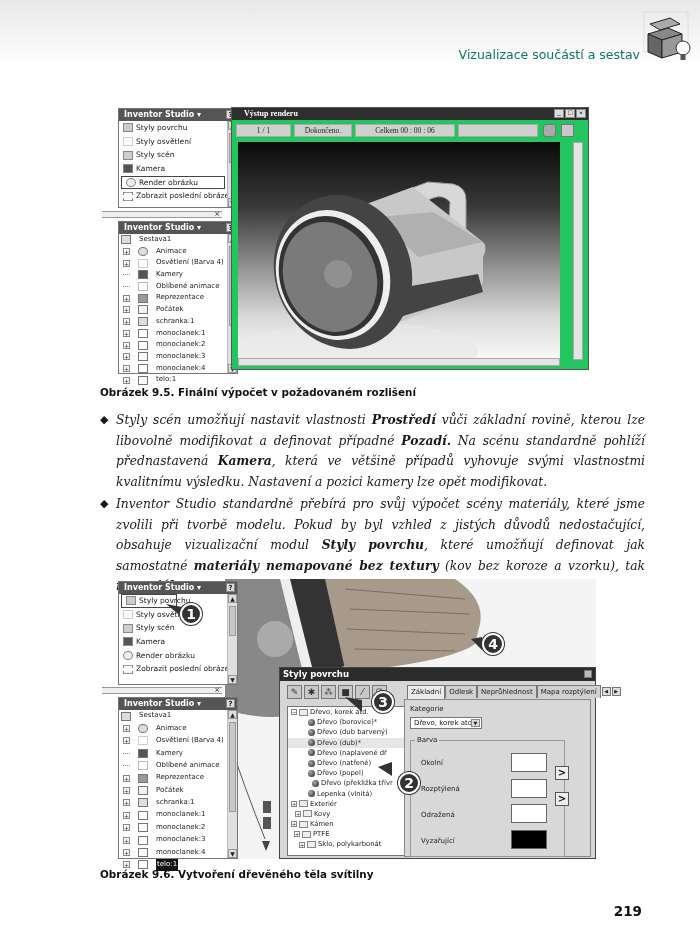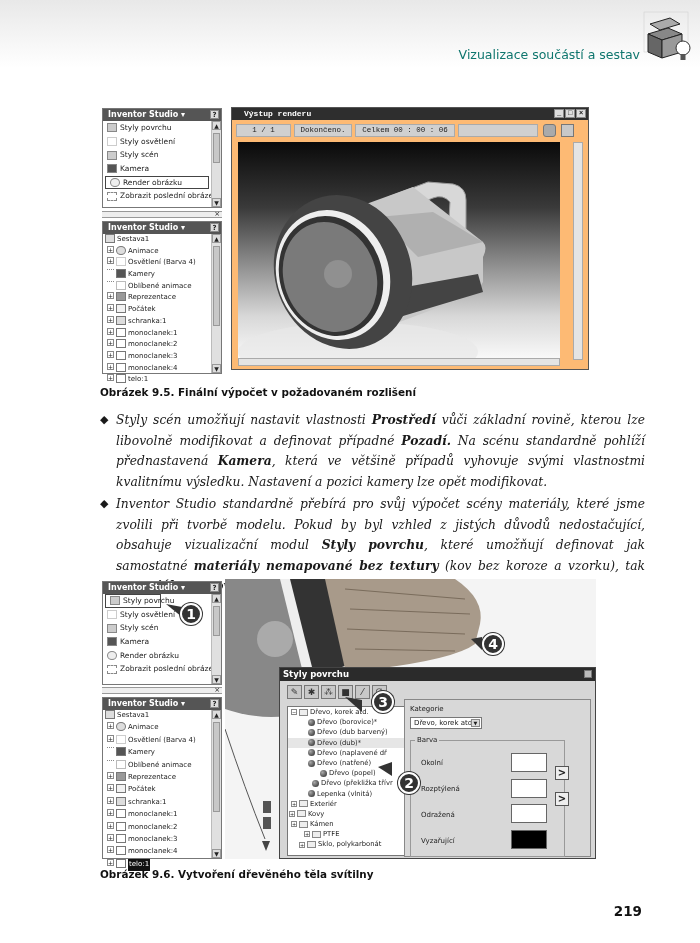--- a/index.html
+++ b/index.html
@@ -1,37 +1,37 @@
 <!DOCTYPE html>
 <html><head>
 <meta charset="utf-8">
 <style>
   * { box-sizing: border-box; margin: 0; padding: 0; }
   body { width: 700px; height: 943px; background: #fff; position: relative; overflow: hidden; font-family: "DejaVu Serif", serif; color: #1a1a1a; }
   .header-band { position: absolute; left: 0; top: 0; width: 700px; height: 68px; background: linear-gradient(180deg, #e8e8e8 0%, #f6f6f6 60%, #fff 100%); }
   .chapter-title { position: absolute; right: 60px; top: 47px; font-family: "DejaVu Sans", sans-serif; font-size: 12.5px; color: #0f766e; }
   .chapter-icon { position: absolute; right: 8px; top: 10px; width: 50px; height: 54px; }
-  .panel { position: absolute; background: #fff; border: 1px solid #777; font-family: "DejaVu Sans", sans-serif; font-size: 7.5px; color: #222; }
+  .panel { position: absolute; background: #fff; border: 1px solid #777; font-family: "DejaVu Sans", sans-serif; font-size: 7.5px; color: #222; margin-left: 16px; }
   .panel-head { background: #555; color: #fff; font-weight: bold; font-size: 8px; height: 12px; line-height: 12px; padding-left: 5px; position: relative; }
   .panel-head .help { position: absolute; right: 2px; top: 1px; width: 9px; height: 9px; background: #ddd; color: #222; font-size: 7px; line-height: 9px; text-align: center; border: 1px solid #888; }
   .menu-item { height: 13.7px; line-height: 13.7px; padding-left: 4px; display: flex; align-items: center; gap: 3px; white-space: nowrap; }
   .menu-item .ic { width: 10px; height: 9px; border: 1px solid #888; background: #ccc; display: inline-block; flex: none; }
   .menu-item.sel { border: 1px solid #444; margin: 0 12px 0 2px; }
   .vscroll { position: absolute; right: 0; top: 12px; bottom: 0; width: 10px; background: #e0e0e0; border-left: 1px solid #bbb; }
   .vscroll .thumb { position: absolute; left: 1px; right: 1px; top: 12px; height: 30px; background: #c8c8c8; border: 1px solid #999; }
   .vscroll .arr { position: absolute; left: 0; right: 0; height: 9px; background: #ddd; border: 1px solid #999; font-size: 6px; line-height: 7px; text-align: center; }
-  .tree-item { height: 11.7px; line-height: 11.7px; padding-left: 4px; display: flex; gap: 2px; white-space: nowrap; font-size: 7px; }
+  .tree-item { height: 11.7px; line-height: 11.7px; padding-left: 4px; display: flex; align-items: center; gap: 8px; white-space: nowrap; font-size: 7px; }
   .tree-item .pm { width: 7px; height: 7px; border: 1px solid #888; font-size: 6px; line-height: 5px; text-align: center; flex: none; }
   .tree-item .sp { width: 7px; flex: none; border-top: 1px dotted #888; height: 1px; }
   .tree-item .ti { width: 10px; height: 9px; border: 1px solid #777; background: #ddd; flex: none; }
   .tree-item.root { padding-left: 2px; }
   .tree-item .hl { background: #111; color: #fff; padding: 0 1px; }
   .splitter { position: absolute; height: 7px; background: #eee; border-top: 1px solid #999; border-bottom: 1px solid #999; }
   .splitter .x { position: absolute; right: 2px; top: -2px; font-size: 7px; }
-  .render-win { position: absolute; left: 231px; top: 107px; width: 358px; height: 263px; background: #fdba74; border: 1px solid #555; font-family: Liberation Mono, monospace; }
+  .render-win { position: absolute; left: 231px; top: 107px; width: 358px; height: 263px; background: #22c55e; border: 1px solid #555; font-family: Liberation Serif, serif; }
   .render-title { height: 12px; background: #2e2e2e; color: #fff; font-size: 8px; font-weight: bold; line-height: 12px; padding-left: 12px; position: relative; }
   .render-title .wbtns { position: absolute; right: 2px; top: 1px; display: flex; gap: 1px; }
   .render-title .wb { width: 10px; height: 9px; background: #ddd; border: 1px solid #888; color: #111; font-size: 7px; line-height: 7px; text-align: center; }
   .status-row { display: flex; gap: 3px; padding: 3px 4px; height: 20px; align-items: center; }
   .status-cell { height: 13px; border: 1px solid #aaa; background: #d0d0d0; font-size: 7.5px; line-height: 11px; text-align: center; color: #222; }
   .sbtn { width: 13px; height: 13px; border: 1px solid #777; background: #c8c8c8; margin-left: 2px; }
   .render-view { position: absolute; left: 6px; top: 34px; width: 322px; height: 218px; background: linear-gradient(180deg, #0a0a0a 0%, #3a3a3a 30%, #8a8a8a 55%, #d8d8d8 80%, #fafafa 100%); overflow: hidden; }
   .render-vscroll { position: absolute; right: 5px; top: 34px; width: 10px; height: 218px; background: #e4e4e4; border: 1px solid #aaa; }
   .render-hscroll { position: absolute; left: 6px; bottom: 3px; width: 322px; height: 8px; background: #e4e4e4; border: 1px solid #aaa; }
   .caption { position: absolute; font-family: "DejaVu Sans", sans-serif; font-weight: bold; font-size: 10.4px; color: #111; }
@@ -410,59 +410,67 @@
         <span>Dřevo (dub)*</span>
       </div>
     <div class="mat-row" style="padding-left:20px">
         <span class="ball"></span>
         <span>Dřevo (naplavené dř</span>
       </div>
     <div class="mat-row" style="padding-left:20px">
         <span class="ball"></span>
         <span>Dřevo (natřené)</span>
       </div>
-    <div class="mat-row" style="padding-left:32px">
+    <div class="mat-row" style="padding-left:20px">
         <span class="ball"></span>
         <span>Dřevo (popel)</span>
       </div>
     <div class="mat-row" style="padding-left:24px">
         <span class="ball"></span>
         <span>Dřevo (překližka třívr</span>
       </div>
     <div class="mat-row" style="padding-left:20px">
         <span class="ball"></span>
         <span>Lepenka (vlnitá)</span>
       </div>
     <div class="mat-row" style="padding-left:3px">
         <span class="pm">+</span>
         <span class="fold"></span>
         <span>Exteriér</span>
       </div>
-    <div class="mat-row" style="padding-left:1px">
+    <div class="mat-row" style="padding-left:7px">
         <span class="pm">+</span>
         <span class="fold"></span>
         <span>Kovy</span>
       </div>
     <div class="mat-row" style="padding-left:3px">
         <span class="pm">+</span>
         <span class="fold"></span>
         <span>Kámen</span>
       </div>
-    <div class="mat-row" style="padding-left:16px">
+    <div class="mat-row" style="padding-left:6px">
         <span class="pm">+</span>
         <span class="fold"></span>
         <span>PTFE</span>
       </div>
     <div class="mat-row" style="padding-left:11px">
         <span class="pm">+</span>
         <span class="fold"></span>
         <span>Sklo, polykarbonát</span>
       </div>
   </div>
 
+  <div class="tabs">
+    <span class="tab act">Základní</span>
+    <span class="tab">Odlesk</span>
+    <span class="tab">Neprůhlednost</span>
+    <span class="tab">Mapa rozptýlení</span>
+    <span class="tabarr">◀</span>
+    <span class="tabarr">▶</span>
+  </div>
   <div class="tabpane">
     <span class="lbl" style="left:5px;top:5px">Kategorie</span>
     <div class="combo">
       <span>Dřevo, korek atd.</span>
       <span class="dd">▼</span>
     </div>
     <div class="groupbox">
       <span class="lbl" style="left:4px;top:-5px;background:#d8d8d8;padding:0 2px">Barva</span>
       <span class="lbl" style="left:10px;top:18px">Okolní</span>
       <div class="swatch" style="top:12px"></div>

